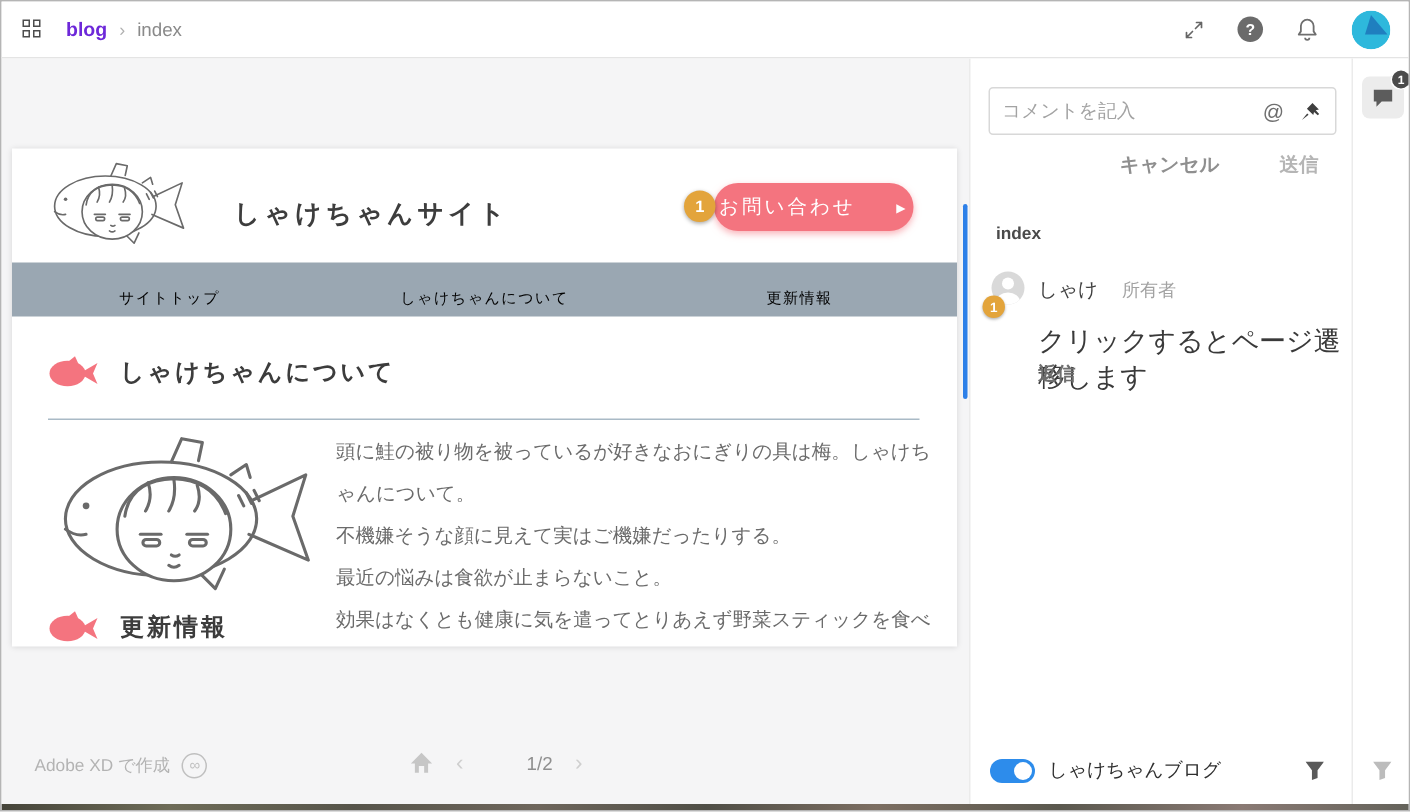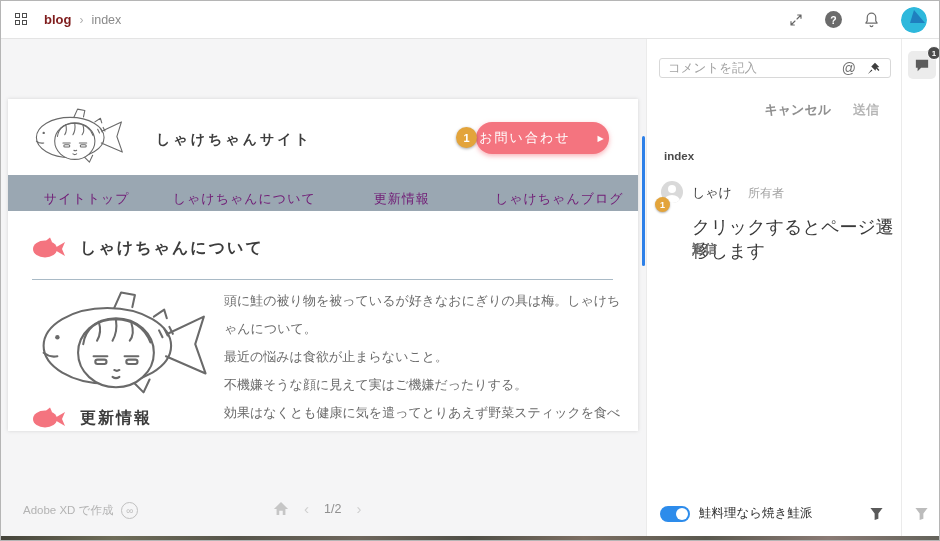--- a/index.html
+++ b/index.html
@@ -4,65 +4,65 @@
 <style>
   * { margin:0; padding:0; box-sizing:border-box; }
   html,body { background:#dcdcdc; }
   body { font-family:"Liberation Sans","DejaVu Sans",sans-serif; }
   .frame { position:relative; width:940px; height:541px; background:#fff; overflow:hidden; border:1px solid #b5b5b5; }
 
   
   .topbar { position:absolute; left:0; top:0; width:940px; height:38px; background:#fff; border-bottom:1px solid #e4e4e4; display:flex; align-items:center; padding:0 14px; }
   .grid-icon { width:13px; height:13px; display:grid; grid-template-columns:5px 5px; grid-template-rows:5px 5px; gap:2px; cursor:pointer; }
   .grid-icon span { border:1.4px solid #4d4d4d; }
-  .crumb-app { margin-left:16px; font-size:13px; font-weight:700; color:#7f1d1d; }
+  .crumb-app { margin-left:16px; font-size:13px; font-weight:700; color:#6d28d9; }
   .crumb-sep { margin:0 8px; font-size:12px; color:#b0b0b0; }
   .crumb-page { font-size:12.5px; color:#8a8a8a; }
   .topbar-right { margin-left:auto; display:flex; align-items:center; gap:21px; }
   .help-icon { width:17px; height:17px; border-radius:50%; background:#6b6b6b; color:#fff; font-size:10.5px; font-weight:700; display:flex; align-items:center; justify-content:center; cursor:pointer; }
   .avatar { width:26px; height:26px; border-radius:50%; overflow:hidden; cursor:pointer; }
 
   
   .canvas { position:absolute; left:0; top:38px; width:645px; height:497px; background:#f5f5f6; }
   .artboard { position:absolute; left:7px; top:60px; width:630px; height:332px; background:#fff; box-shadow:0 0 4px rgba(0,0,0,.13); overflow:hidden; }
 
   .logo-svg { position:absolute; left:22px; top:6px; width:96px; height:64px; }
-  .site-title { position:absolute; left:148px; top:32px; font-size:14px; font-weight:700; letter-spacing:3px; color:#3d3d3d; }
+  .site-title { position:absolute; left:148px; top:32px; font-size:17px; font-weight:700; letter-spacing:3px; color:#3d3d3d; }
 
   .contact-badge { position:absolute; left:448px; top:28px; width:21px; height:21px; border-radius:50%; background:#E3A43B; color:#fff; font-size:11px; font-weight:700; display:flex; align-items:center; justify-content:center; box-shadow:0 1px 3px rgba(0,0,0,.35); z-index:3; cursor:pointer; }
   .contact-btn { position:absolute; left:468px; top:23px; width:133px; height:32px; border:none; border-radius:16px; background:#F4747F; color:#fff; display:flex; align-items:center; justify-content:center; gap:27px; font-size:13px; letter-spacing:2px; box-shadow:0 2px 5px rgba(244,116,127,.55); cursor:pointer; font-family:inherit; }
   .contact-arrow { font-size:8px; }
 
   .nav { position:absolute; left:0; top:76px; width:100%; height:36px; background:#9AA7B2; display:flex; align-items:center; }
-  .nav-item { flex:1; text-align:center; color:#701a75; font-size:13px; letter-spacing:1px; cursor:pointer;margin-top:12px; }
+  .nav-item { flex:1; text-align:center; color:#000000; font-size:10px; letter-spacing:1px; cursor:pointer;margin-top:12px; }
 
   .section-head { position:absolute; left:24px; display:flex; align-items:center; gap:14px; }
   .sh1 { top:138px; } .sh2 { top:308px; }
   .fish-mini { width:34px; height:22px; }
   .section-title { font-size:16px; font-weight:700; letter-spacing:2px; color:#3c3c3c; }
   .rule { position:absolute; left:24px; top:180px; width:581px; height:1px; background:#A9BAC6; }
   .about-svg { position:absolute; left:22px; top:190px; width:184px; height:112px; }
   .about-text { position:absolute; left:216px; top:188px; width:404px; font-size:13px; line-height:28px; color:#6b6b6b; }
 
   .indicator { position:absolute; left:641px; top:97px; width:3px; height:130px; background:#2D80E8; border-radius:2px; }
 
   .made-with { position:absolute; left:22px; top:463px; font-size:11.5px; color:#b3b3b3; display:flex; align-items:center; gap:8px; }
   .cc-badge { width:17px; height:17px; border:1.5px solid #c0c0c0; border-radius:50%; color:#c0c0c0; font-size:10px; line-height:1; display:flex; align-items:center; justify-content:center; }
   .pager { position:absolute; left:272px; top:461px; display:flex; align-items:center; gap:15px; }
   .pager-chev { font-size:15px; color:#cfcfcf; cursor:pointer; }
-  .pager-num { font-size:12.5px; color:#8f8f8f; }
+  .pager-num { font-size:12.5px; color:#8f8f8f;margin-left:27px; }
 
   
   .panel { position:absolute; left:645px; top:38px; width:255px; height:497px; background:#fff; border-left:1px solid #ebebeb; }
-  .comment-input-wrap { position:absolute; left:12px; top:19px; width:232px; height:20px; border:1px solid #d8d8d8; border-radius:3px; display:flex; align-items:center; background:#fff; }
+  .comment-input-wrap { position:absolute; left:12px; top:19px; width:232px; height:32px; border:1px solid #d8d8d8; border-radius:3px; display:flex; align-items:center; background:#fff; }
   .comment-input { flex:1; min-width:0; border:none; outline:none; padding:0 8px; font-size:12.5px; color:#333; font-family:inherit; }
   .comment-input::placeholder { color:#a3a3a3; }
   .at-glyph { color:#6f6f6f; font-size:14px; margin-right:11px; cursor:pointer; }
   .pin-icon { margin-right:10px; cursor:pointer; display:flex; }
-  .btn-row { position:absolute; top:62px; right:22px; display:flex; gap:22px; font-size:13px; font-weight:700; }
+  .btn-row { position:absolute; top:62px; right:22px; display:flex; gap:40px; font-size:13px; font-weight:700; }
   .cancel-btn { color:#8f8f8f; cursor:pointer; }
   .send-btn { color:#b5b5b5; cursor:pointer; }
 
   .board-label { position:absolute; left:17px; top:111px; font-size:11.5px; font-weight:700; color:#4a4a4a; }
 
   .thread { position:absolute; left:0; top:140px; width:100%; height:95px; }
   .c-avatar { position:absolute; left:14px; top:2px; width:22px; height:22px; border-radius:50%; background:#d9d9d9; overflow:hidden; }
   .c-avatar::before { content:""; position:absolute; left:7px; top:4px; width:8px; height:8px; border-radius:50%; background:#fff; }
   .c-avatar::after { content:""; position:absolute; left:3px; top:14px; width:16px; height:12px; border-radius:50%; background:#fff; }
   .c-badge { position:absolute; left:8px; top:18px; width:15px; height:15px; border-radius:50%; background:#E3A43B; color:#fff; font-size:9px; font-weight:700; display:flex; align-items:center; justify-content:center; box-shadow:0 1px 2px rgba(0,0,0,.3); }
@@ -171,39 +171,38 @@
       <div class="contact-badge">1</div>
       <button class="contact-btn">
         <span>お問い合わせ</span>
         <span class="contact-arrow">▶</span>
       </button>
 
       <div class="nav">
         <span class="nav-item">サイトトップ</span>
         <span class="nav-item">しゃけちゃんについて</span>
         <span class="nav-item">更新情報</span>
-        <span class="nav-item">しゃけちゃんブログ</span>
       </div>
 
       <div class="section-head sh1">
         <svg class="fish-mini" viewBox="0 0 34 22" fill="#F4747F">
             <use href="#fishmini"></use>
           </svg>
         <span class="section-title">しゃけちゃんについて</span>
       </div>
       <div class="rule"></div>
 
       <svg class="about-svg" viewBox="0 0 210 130">
           <use href="#shakechan"></use>
         </svg>
 
       <div class="about-text">
         <div>頭に鮭の被り物を被っているが好きなおにぎりの具は梅。しゃけちゃんについて。</div>
+        <div>不機嫌そうな顔に見えて実はご機嫌だったりする。</div>
         <div>最近の悩みは食欲が止まらないこと。</div>
-        <div>不機嫌そうな顔に見えて実はご機嫌だったりする。</div>
         <div>効果はなくとも健康に気を遣ってとりあえず野菜スティックを食べている。</div>
       </div>
 
       <div class="section-head sh2">
         <svg class="fish-mini" viewBox="0 0 34 22" fill="#F4747F">
             <use href="#fishmini"></use>
           </svg>
         <span class="section-title">更新情報</span>
       </div>
     </div>
@@ -253,21 +252,21 @@
       <div class="c-head">
         <span class="c-name">しゃけ</span>
         <span class="c-role">所有者</span>
       </div>
       <div class="c-body">クリックするとページ遷移します</div>
       <div class="c-reply">返信</div>
     </div>
 
     <div class="panel-footer">
       <span class="toggle"></span>
-      <span class="toggle-label">鮭料理なら焼き鮭派</span>
+      <span class="toggle-label">しゃけちゃんブログ</span>
       <span class="funnel-dark">
         <svg width="15" height="15" viewBox="0 0 16 16" fill="#5a5a5a">
             <use href="#funnel"></use>
           </svg>
       </span>
     </div>
   </div>
 
   <div class="toolbar">
     <div class="tb-comment-btn">

